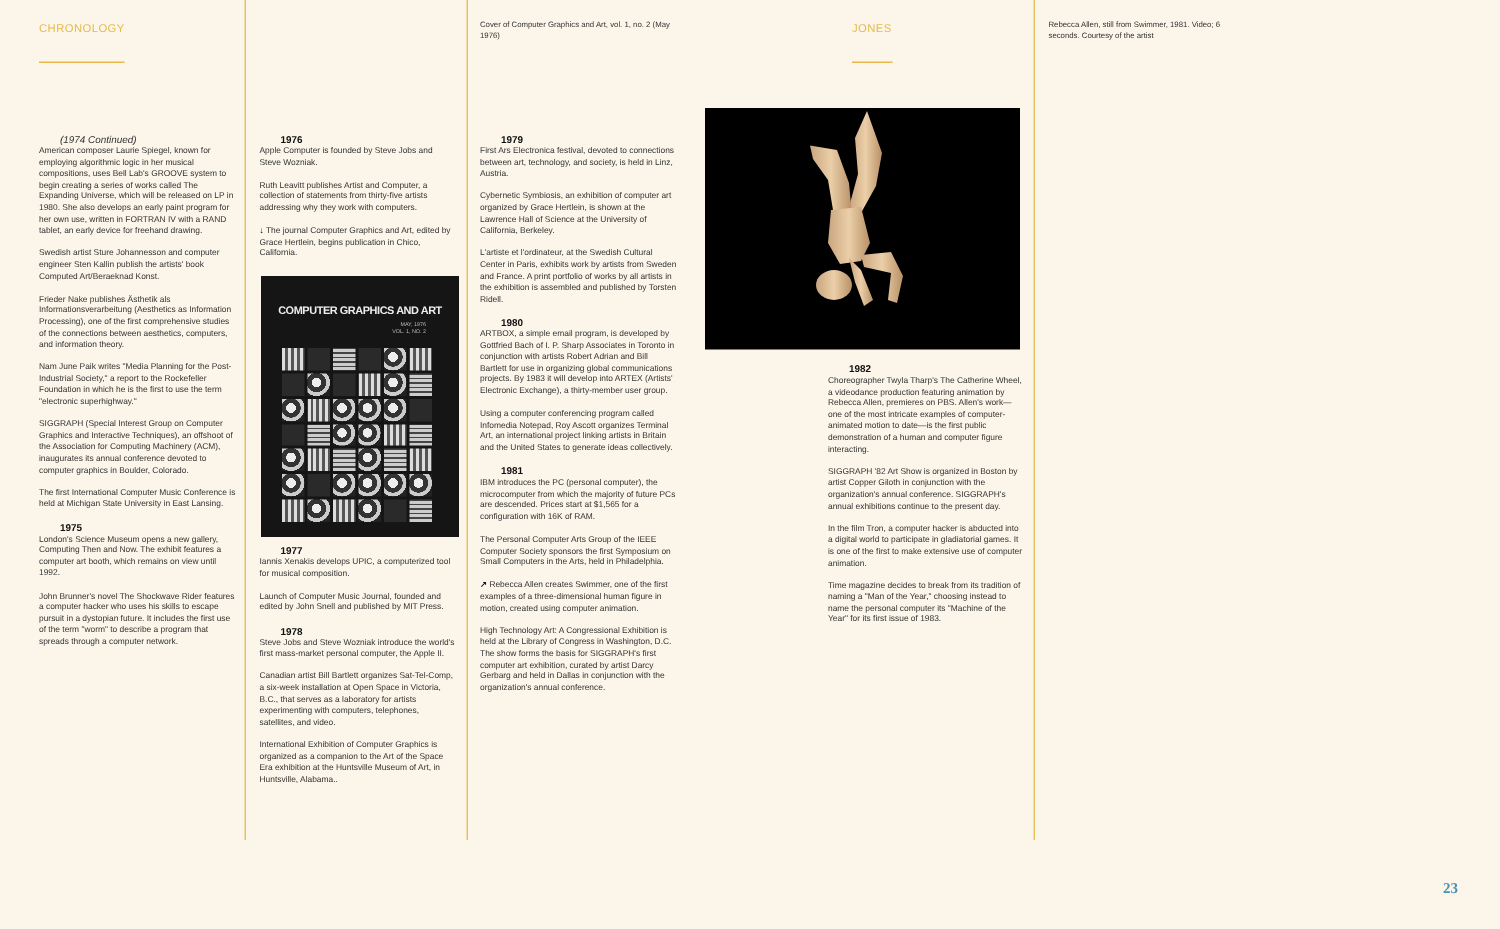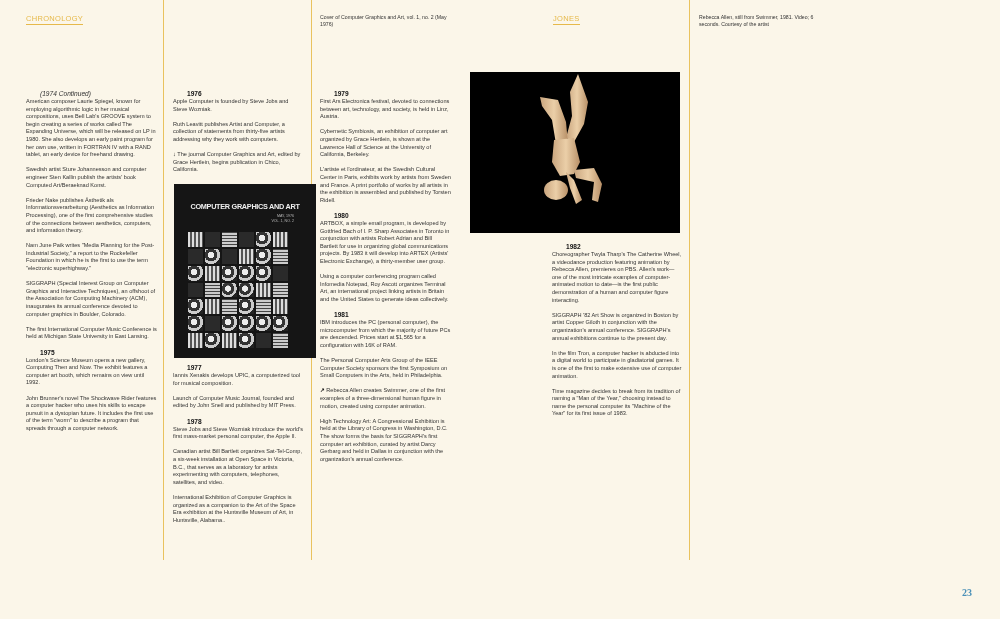--- a/index.html
+++ b/index.html
@@ -6,32 +6,32 @@
     body {
       width: 1000px; height: 619px; overflow: hidden;
       background: #fbf6e9;
       font-family: "Liberation Sans", sans-serif;
       color: #2b2b2b;
       position: relative;
     }
     .rule { position: absolute; top: 0; width: 1px; height: 560px; background: #e9c25e; }
     .header-label {
       position: absolute; top: 14px; font-size: 7.5px; letter-spacing: 0.3px;
-      color: #e6b94a; border-bottom: 0.5px solid #e6b94a; padding-bottom: 1px;
+      color: #e6b94a; border-bottom: 0.5px solid #e6b94a; padding-bottom: 18px;
     }
     .caption {
       position: absolute; font-size: 5.2px; line-height: 7px; color: #333;
     }
     .col { position: absolute; font-size: 5.6px; line-height: 7.6px; color: #333; }
     .col p { margin: 0 0 7.6px 0; }
     .year { font-weight: bold; font-size: 6.6px; line-height: 8px; color: #111; padding-left: 14px; margin: 0; }
     .cont { font-style: italic; font-size: 6.6px; line-height: 8px; padding-left: 14px; margin: 0; }
     .arrow { font-weight: bold; color: #111; }
     .cover {
-      position: absolute; left: 174px; top: 184px; width: 142px; height: 174px;
+      position: absolute; left: 174px; top: 184px; width: 132px; height: 174px;
       background: #151515; overflow: hidden;
     }
     .cover-title {
       position: absolute; top: 18px; left: 0; right: 0; text-align: center;
       color: #eee; font-size: 7.3px; font-weight: bold; letter-spacing: -0.3px;
       font-family: "Liberation Sans Narrow", "Liberation Sans", sans-serif;
     }
     .cover-sub { position: absolute; top: 30px; right: 22px; color: #bbb; font-size: 3.6px; line-height: 4.5px; text-align: right; }
     .cover-grid {
       position: absolute; left: 14px; top: 48px; width: 100px; height: 116px;
@@ -46,21 +46,21 @@
     .page-num { position: absolute; left: 962px; top: 587px; font-size: 10px; font-weight: bold; color: #4a90b8; font-family: Liberation Serif, serif; }
   </style>
 </head>
 <body>
 
 <div class="rule" style="left:163px"></div>
 <div class="rule" style="left:311px"></div>
 <div class="rule" style="left:689px"></div>
 
 <div class="header-label" style="left:26px">CHRONOLOGY</div>
-<div class="header-label" style="left:553px">JONES</div>
+<div class="header-label" style="left:568px">JONES</div>
 
 <div class="caption" style="left:320px; top:14px; width:130px;">Cover of Computer Graphics and Art, vol. 1, no. 2 (May 1976)</div>
 <div class="caption" style="left:699px; top:14px; width:130px;">Rebecca Allen, still from Swimmer, 1981. Video; 6 seconds. Courtesy of the artist</div>
 
 <div class="col" style="left:26px; top:90px; width:131px;">
   <div class="cont">(1974 Continued)</div>
   <p>American composer Laurie Spiegel, known for employing algorithmic logic in her musical compositions, uses Bell Lab's GROOVE system to begin creating a series of works called The Expanding Universe, which will be released on LP in 1980. She also develops an early paint program for her own use, written in FORTRAN IV with a RAND tablet, an early device for freehand drawing.</p>
   <p>Swedish artist Sture Johannesson and computer engineer Sten Kallin publish the artists' book Computed Art/Beraeknad Konst.</p>
   <p>Frieder Nake publishes Ästhetik als Informationsverarbeitung (Aesthetics as Information Processing), one of the first comprehensive studies of the connections between aesthetics, computers, and information theory.</p>
   <p>Nam June Paik writes "Media Planning for the Post-Industrial Society," a report to the Rockefeller Foundation in which he is the first to use the term "electronic superhighway."</p>

